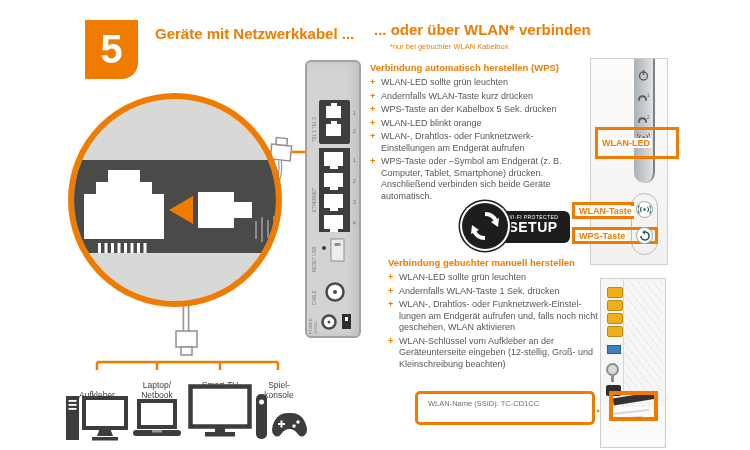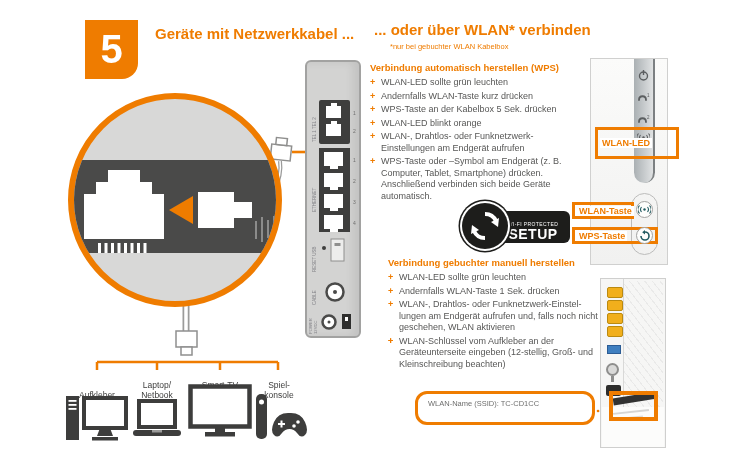--- a/index.html
+++ b/index.html
@@ -24,21 +24,21 @@
 
   
   .txtcol{width:210px;font-size:9px;line-height:11.5px;color:#575756;}
   .txtcol h3{margin:0 0 4px 0;font-size:9.5px;line-height:11px;color:#ef7c00;font-weight:bold;}
   .txtcol ul{margin:0;padding:0;list-style:none;}
   .txtcol li{position:relative;padding-left:11px;margin-bottom:2px;}
   .plus{position:absolute;left:0;top:0;color:#ef7c00;font-weight:bold;}
 
   
   .wpsrect{left:496px;top:211px;width:74px;height:32px;background:#1d1d1b;border-radius:6px;
-           color:#fff;text-align:center;padding-top:10px;box-sizing:border-box;}
+           color:#fff;text-align:center;padding-top:3px;box-sizing:border-box;}
   .wpsrect .l1{font-size:5px;letter-spacing:.4px;line-height:6px;}
   .wpsrect .l2{font-size:14px;font-weight:bold;line-height:15px;letter-spacing:.5px;}
   .wpsball{left:462px;top:203px;width:46px;height:46px;border-radius:50%;background:#1d1d1b;
            display:flex;align-items:center;justify-content:center;box-shadow:0 0 0 2px #fff,0 0 0 3.5px #1d1d1b;}
 
   
   .devtop{left:590px;top:58px;width:78px;height:207px;background:linear-gradient(180deg,#fbfbfa,#f1f1f0);
           border:1px solid #d0d0cf;box-sizing:border-box;}
   .ledstrip{left:43px;top:0;width:21px;height:124px;background:linear-gradient(90deg,#aab0b3,#e0e2e3);
             border-right:2px solid #7c8082;border-radius:0 0 11px 11px;box-sizing:border-box;}
@@ -54,21 +54,21 @@
 
   
   .devbot{left:600px;top:278px;width:66px;height:170px;background:#f6f6f5;border:1px solid #cfcfce;box-sizing:border-box;}
   .tex{left:23px;top:2px;right:2px;bottom:26px;
        background:repeating-linear-gradient(52deg,rgba(0,0,0,.05) 0 1px,transparent 1px 6px);}
   .yport{position:absolute;left:6px;width:16px;height:11px;background:#f1af1c;border:1px solid #bb8a10;
          border-radius:2px;box-sizing:border-box;}
   .orect{left:609px;top:391px;width:49px;height:30px;border:4px solid #ef7c00;box-sizing:border-box;z-index:7;}
 
   
-  .ssidbox{left:415px;top:391px;width:180px;height:34px;border:3.5px solid #ef7c00;border-radius:12px;
+  .ssidbox{left:415px;top:391px;width:180px;height:34px;border:3.5px solid #ef7c00;border-radius:5px;
            background:#fff;box-sizing:border-box;padding:4px 0 0 10px;font-size:7.5px;line-height:12px;color:#6e6e6d;}
 
   
   .devlabel{font-size:8.5px;line-height:9.5px;color:#3d3d3c;text-align:center;margin-top:10px;}
 </style>
 </head>
 <body>
 
 <div id="stage">
 

